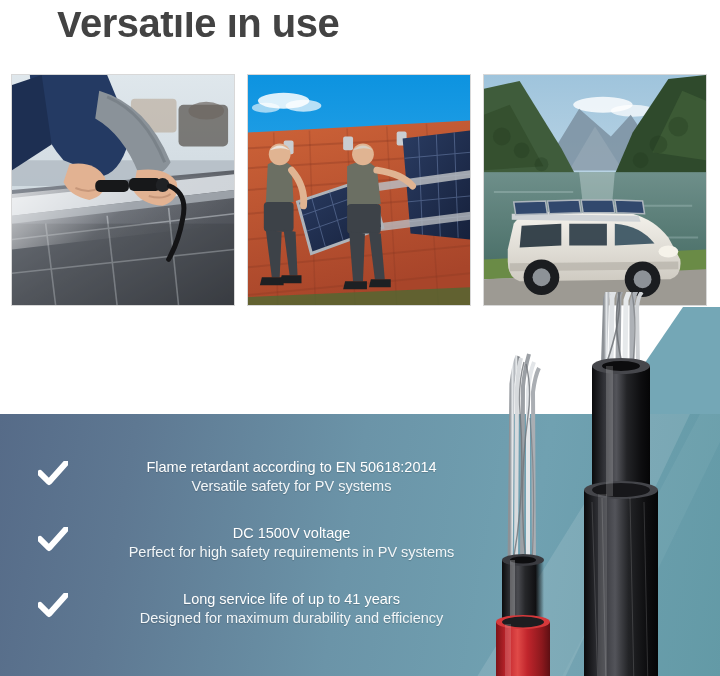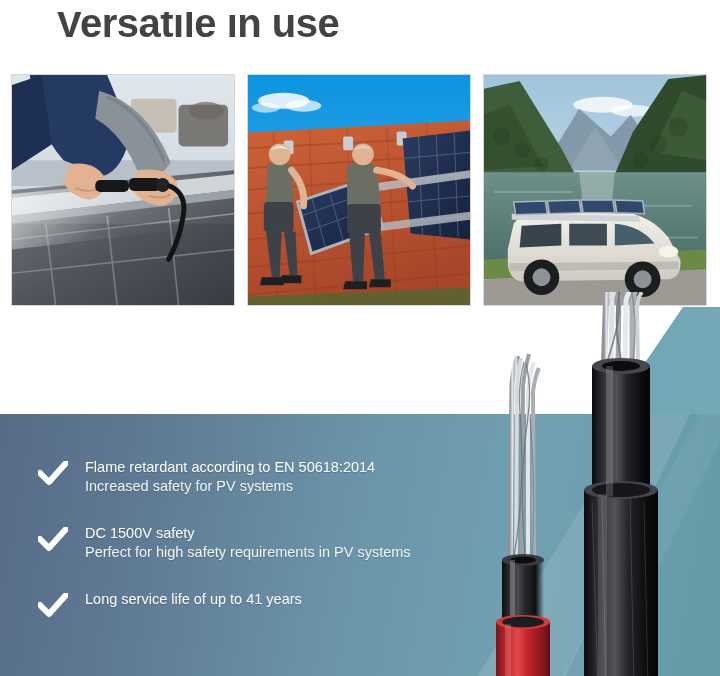--- a/index.html
+++ b/index.html
@@ -97,20 +97,21 @@
     position: absolute;
     left: 38px;
     top: 446px;
     width: 460px;
   }
   .feature {
     position: relative;
     margin-bottom: 26px;
     padding-left: 47px;
     min-height: 40px;
+    text-align: center;
   }
   .check {
     position: absolute;
     left: 0;
     top: 3px;
     width: 30px;
     height: 26px;
   }
   .feature .line1,
   .feature .line2 {
@@ -385,36 +386,37 @@
     <path d="M720 430 L600 676 L556 676 L700 402 L720 402 Z" fill="#ffffff" opacity="0.05"></path>
   </svg>
 
   <div id="features">
 
     <div class="feature">
       <svg class="check" viewBox="0 0 30 26">
         <path d="M2 12 L11 21 L28 2" stroke="#ffffff" stroke-width="6" fill="none" stroke-linecap="round" stroke-linejoin="round"></path>
       </svg>
       <div class="line1">Flame retardant according to EN 50618:2014</div>
-      <div class="line2">Increased safety for PV systems</div>
+      <div class="line2">Versatile safety for PV systems</div>
     </div>
 
     <div class="feature">
       <svg class="check" viewBox="0 0 30 26">
         <path d="M2 12 L11 21 L28 2" stroke="#ffffff" stroke-width="6" fill="none" stroke-linecap="round" stroke-linejoin="round"></path>
       </svg>
-      <div class="line1">DC 1500V safety</div>
+      <div class="line1">DC 1500V voltage</div>
       <div class="line2">Perfect for high safety requirements in PV systems</div>
     </div>
 
     <div class="feature">
       <svg class="check" viewBox="0 0 30 26">
         <path d="M2 12 L11 21 L28 2" stroke="#ffffff" stroke-width="6" fill="none" stroke-linecap="round" stroke-linejoin="round"></path>
       </svg>
       <div class="line1">Long service life of up to 41 years</div>
+      <div class="line2">Designed for maximum durability and efficiency</div>
     </div>
   </div>
 
   <div id="cables">
     <svg viewBox="0 0 240 396" width="240" height="396">
       <defs>
         <linearGradient id="blkJacket" x1="0" y1="0" x2="1" y2="0">
           <stop offset="0" stop-color="#0b0b0d"></stop>
           <stop offset="0.18" stop-color="#2d2e32"></stop>
           <stop offset="0.38" stop-color="#4a4b50"></stop>

